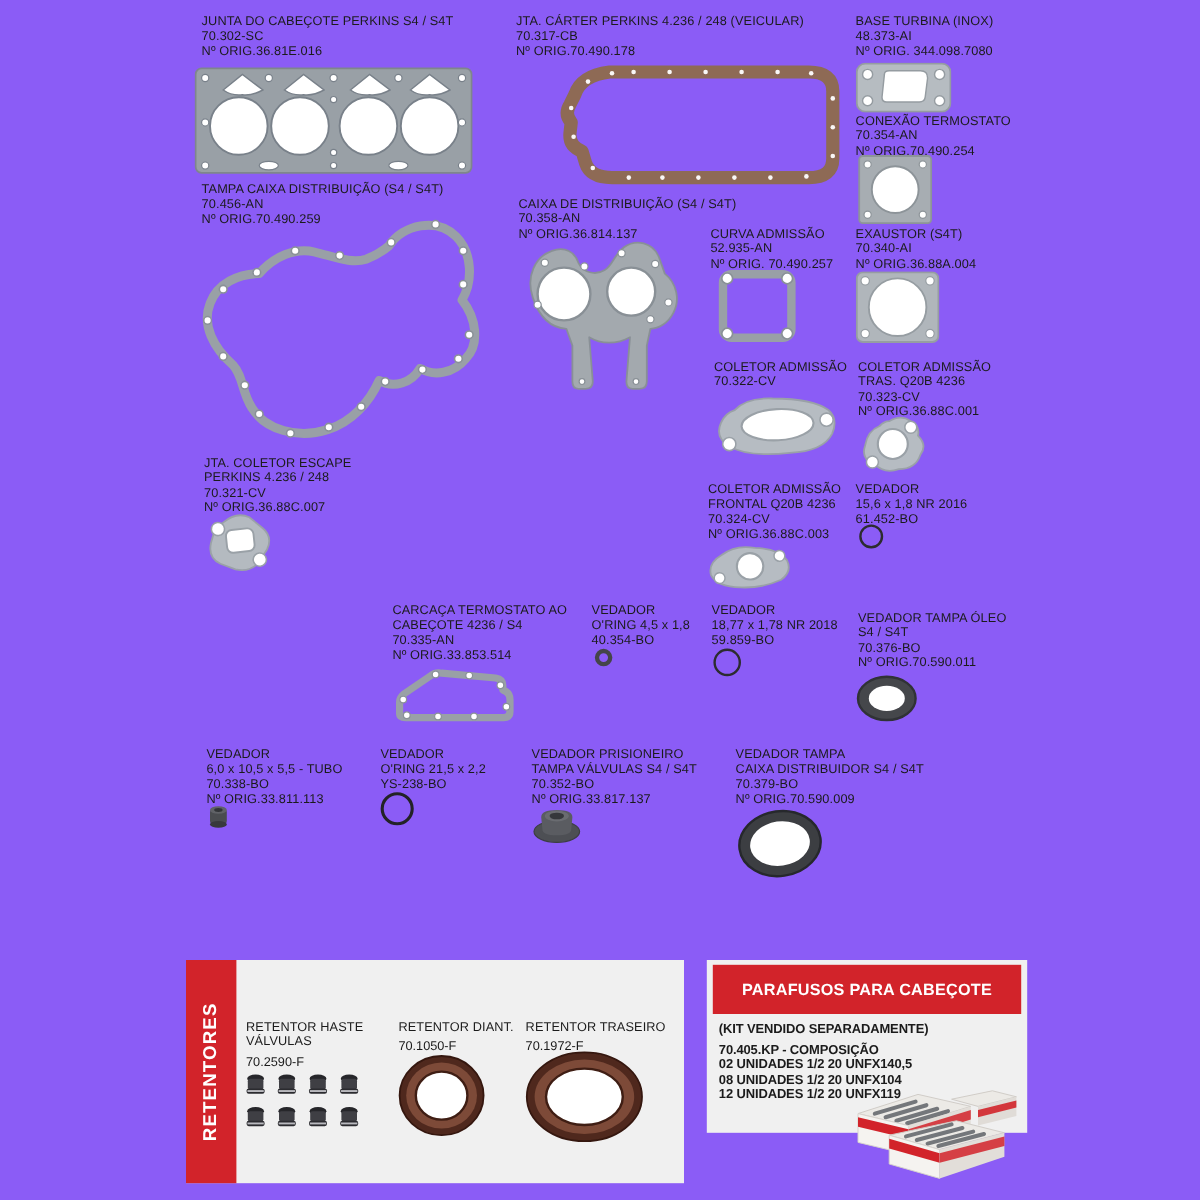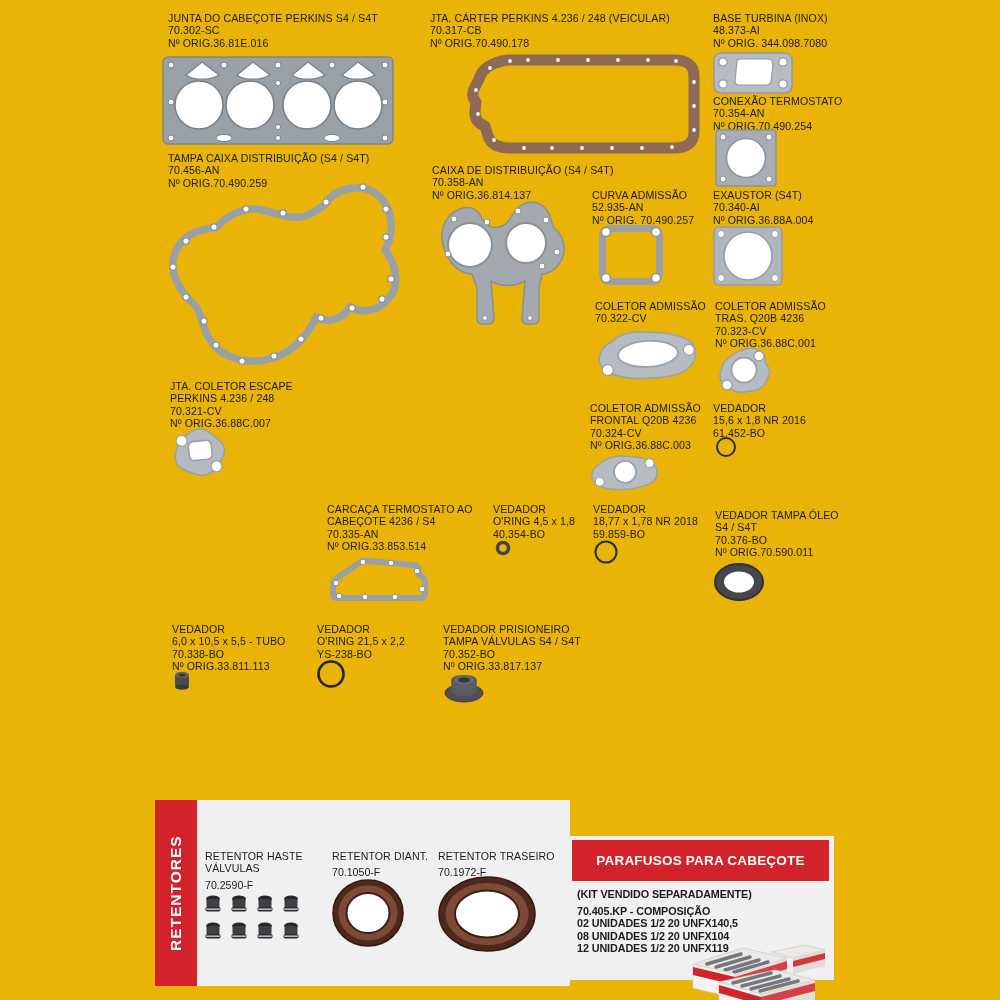--- a/index.html
+++ b/index.html
@@ -1,17 +1,17 @@
 <!DOCTYPE html>
 <html style="--accent-red: #d2232a; --panel-bg: #f0f0f0;"><head>
 <meta charset="utf-8">
 <style>
   :root{ --accent-red:#d2232a; --panel-bg:#f0f0f0; --ink:#1b1b1b; }
   html,body{margin:0;padding:0;background:#fff;}
-  .page{position:relative;width:1000px;height:1000px;background:#eab308;overflow:hidden;
+  .page{position:relative;width:1000px;height:1000px;background:#8b5cf6;overflow:hidden;
         font-family:"Liberation Sans","DejaVu Sans",sans-serif;color:var(--ink);}
   .item{position:absolute;}
   .lbl{position:relative;}
   .lbl .ln{font-size:10.6px;line-height:12.4px;letter-spacing:.1px;white-space:nowrap;color:var(--ink);}
   .art{position:absolute;}
 
   
   #it-junta-cabecote{left:168px;top:12px}      #it-junta-cabecote .art{left:-6px;top:40px}
   #it-jta-carter{left:430px;top:12px}          #it-jta-carter .art{left:-2px;top:38px}
   #it-base-turbina{left:713px;top:12px}        #it-base-turbina .art{left:0;top:40px}
@@ -41,21 +41,21 @@
   #panel-retentores .redstrip{position:absolute;left:0;top:0;width:42px;height:186px;background:var(--accent-red);}
   .vert-label{position:absolute;left:0;top:0;width:42px;height:186px;display:flex;align-items:center;justify-content:center;
               writing-mode:vertical-rl;transform:rotate(180deg);color:#fff;font-size:15.5px;font-weight:700;letter-spacing:1px;white-space:nowrap;}
   .ritem{position:absolute;}
   .ritem .code{font-size:10.6px;line-height:12.4px;margin-top:4px;white-space:nowrap;}
   #rit-haste{left:50px;top:50px}    #rit-haste .art{left:-1px;top:45px}
   #rit-diant{left:177px;top:50px}   #rit-diant .art{left:-1px;top:28px}
   #rit-traseiro{left:283px;top:50px}#rit-traseiro .art{left:-1px;top:25px}
   .ritem .art{position:absolute;}
 
-  #panel-parafusos{position:absolute;left:567px;top:800px;width:267px;height:144px;background:var(--panel-bg);margin-top:36px;}
+  #panel-parafusos{position:absolute;left:589px;top:800px;width:267px;height:144px;background:var(--panel-bg);}
   #panel-parafusos .banner{position:absolute;left:5px;top:4px;width:257px;height:41px;background:var(--accent-red);
        display:flex;align-items:center;justify-content:center;color:#fff;font-size:13.5px;font-weight:700;letter-spacing:.2px;white-space:nowrap;}
   #panel-parafusos .kitnote{position:absolute;left:10px;top:52px;font-size:10.8px;font-weight:700;letter-spacing:-.1px;white-space:nowrap;}
   #panel-parafusos .kitlines{position:absolute;left:10px;top:69px;}
   #panel-parafusos .kitlines .ln{font-size:10.8px;line-height:12.3px;font-weight:700;letter-spacing:-.1px;white-space:nowrap;}
   #panel-parafusos .art{position:absolute;left:118px;top:94px;}
 </style>
 </head>
 <body>
 
@@ -428,20 +428,34 @@
         <div class="ln">Nº ORIG.33.817.137</div>
       </div>
     <svg class="art" width="42" height="34" viewBox="0 0 42 34">
       <ellipse cx="21" cy="24" rx="19" ry="9" fill="#4d4f54" stroke="#3c3e42" stroke-width="1"></ellipse>
       <path d="M8,12 Q8,6 21,6 Q34,6 34,12 L33,22 Q33,27 21,27 Q9,27 9,22 Z" fill="#5a5c61"></path>
       <ellipse cx="21" cy="11" rx="10" ry="4.5" fill="#6a6c71"></ellipse>
       <ellipse cx="21" cy="11" rx="6" ry="2.8" fill="#35373b"></ellipse>
     </svg>
   </div>
 
+  <div class="item" id="it-ved-tampa-caixa">
+    <div class="lbl">
+        <div class="ln">VEDADOR TAMPA</div>
+        <div class="ln">CAIXA DISTRIBUIDOR S4 / S4T</div>
+        <div class="ln">70.379-BO</div>
+        <div class="ln">Nº ORIG.70.590.009</div>
+      </div>
+    <svg class="art" width="74" height="64" viewBox="0 0 74 64">
+      <g transform="rotate(-8 37 32)">
+        <ellipse cx="37" cy="32" rx="34" ry="27" fill="#3c3e42" stroke="#26282c" stroke-width="2"></ellipse>
+        <ellipse cx="37" cy="32" rx="25" ry="18.5" fill="#fff"></ellipse>
+      </g>
+    </svg>
+  </div>
 
   <div id="panel-retentores">
     <div class="redstrip"></div>
     <div class="vert-label">RETENTORES</div>
 
     <div class="ritem" id="rit-haste">
       <div class="lbl">
           <div class="ln">RETENTOR HASTE</div>
           <div class="ln">VÁLVULAS</div>
         </div>

